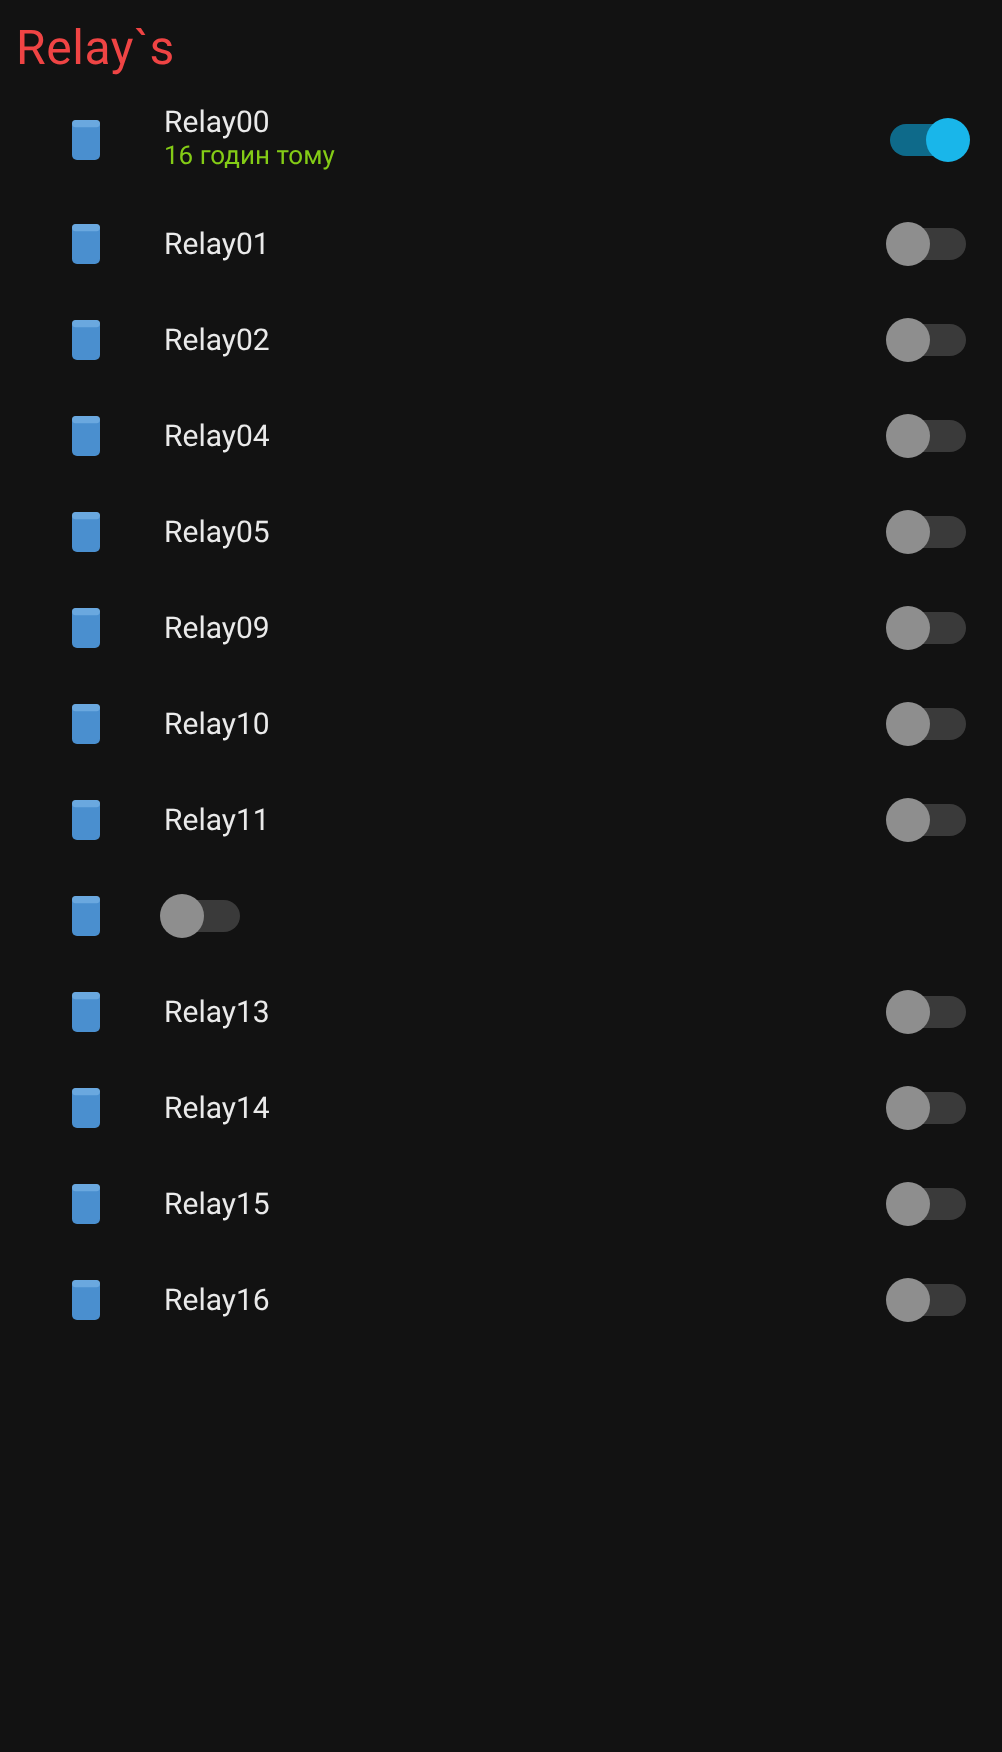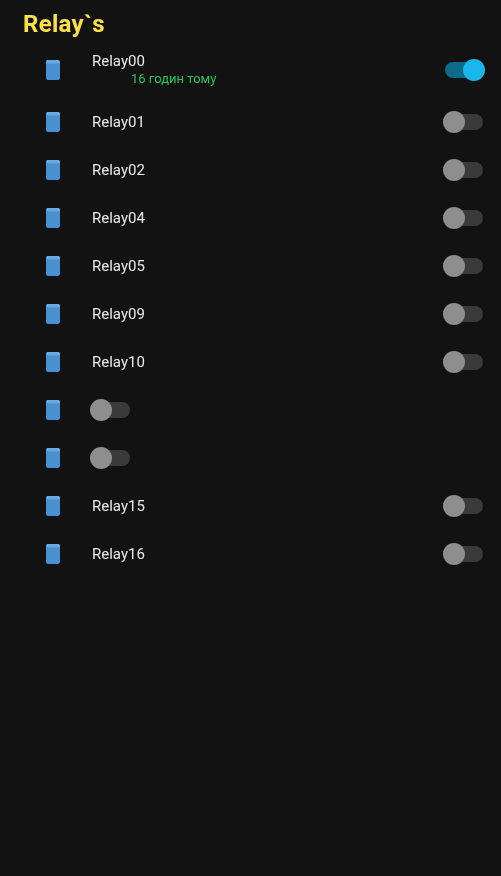--- a/index.html
+++ b/index.html
@@ -12,34 +12,34 @@
     overflow: hidden;
   }
   .page {
     width: 501px;
     height: 876px;
     background: #121212;
     padding: 4px 0 12px 0;
   }
   .section-title {
     font-size: 24px;
-    font-weight: 700;
-    color: #fde047;
-    padding: 6px 0 4px 23px;
+    font-weight: 400;
+    color: #ef4444;
+    padding: 6px 0 4px 8px;
     letter-spacing: 0.3px;
   }
   .list {
     display: flex;
     flex-direction: column;
   }
   .row {
     display: flex;
     align-items: center;
     height: 48px;
-    padding: 0 18px 0 46px;
+    padding: 0 18px 0 36px;
   }
   .row.first {
     height: 56px;
   }
   .icon-col {
     width: 46px;
     display: flex;
     align-items: center;
   }
   .relay-icon-svg { display: block; }
@@ -49,24 +49,23 @@
     flex-direction: column;
     justify-content: center;
   }
   .relay-name {
     font-size: 15px;
     color: #eaeaea;
     line-height: 1.2;
   }
   .relay-sub {
     font-size: 13px;
-    color: #22c55e;
+    color: #84cc16;
     line-height: 1.25;
     margin-top: 1px;
-    margin-left: 39px;
   }
   .toggle {
     width: 38px;
     height: 16px;
     border-radius: 10px;
     position: relative;
     cursor: pointer;
     flex-shrink: 0;
   }
   .toggle .thumb {
@@ -188,30 +187,61 @@
           <div class="thumb"></div>
         </div>
       </div>
       <div class="row">
         <div class="icon-col">
           <svg class="relay-icon-svg" width="14" height="20" viewBox="0 0 14 20">
     <rect x="0" y="0" width="14" height="20" rx="2.5" fill="#4a8fcf"></rect>
     <rect x="0" y="0" width="14" height="3.6" rx="1.8" fill="#6aa8df"></rect>
   </svg>
         </div>
-        <div class="toggle off">
-          <div class="thumb"></div>
-        </div>
-      </div>
-      <div class="row">
-        <div class="icon-col">
-          <svg class="relay-icon-svg" width="14" height="20" viewBox="0 0 14 20">
-    <rect x="0" y="0" width="14" height="20" rx="2.5" fill="#4a8fcf"></rect>
-    <rect x="0" y="0" width="14" height="3.6" rx="1.8" fill="#6aa8df"></rect>
-  </svg>
+        <div class="label-col">
+          <div class="relay-name">Relay11</div>
+        </div>
+        <div class="toggle off">
+          <div class="thumb"></div>
+        </div>
+      </div>
+      <div class="row">
+        <div class="icon-col">
+          <svg class="relay-icon-svg" width="14" height="20" viewBox="0 0 14 20">
+    <rect x="0" y="0" width="14" height="20" rx="2.5" fill="#4a8fcf"></rect>
+    <rect x="0" y="0" width="14" height="3.6" rx="1.8" fill="#6aa8df"></rect>
+  </svg>
+        </div>
+        <div class="toggle off">
+          <div class="thumb"></div>
+        </div>
+      </div>
+      <div class="row">
+        <div class="icon-col">
+          <svg class="relay-icon-svg" width="14" height="20" viewBox="0 0 14 20">
+    <rect x="0" y="0" width="14" height="20" rx="2.5" fill="#4a8fcf"></rect>
+    <rect x="0" y="0" width="14" height="3.6" rx="1.8" fill="#6aa8df"></rect>
+  </svg>
+        </div>
+        <div class="label-col">
+          <div class="relay-name">Relay13</div>
+        </div>
+        <div class="toggle off">
+          <div class="thumb"></div>
+        </div>
+      </div>
+      <div class="row">
+        <div class="icon-col">
+          <svg class="relay-icon-svg" width="14" height="20" viewBox="0 0 14 20">
+    <rect x="0" y="0" width="14" height="20" rx="2.5" fill="#4a8fcf"></rect>
+    <rect x="0" y="0" width="14" height="3.6" rx="1.8" fill="#6aa8df"></rect>
+  </svg>
+        </div>
+        <div class="label-col">
+          <div class="relay-name">Relay14</div>
         </div>
         <div class="toggle off">
           <div class="thumb"></div>
         </div>
       </div>
       <div class="row">
         <div class="icon-col">
           <svg class="relay-icon-svg" width="14" height="20" viewBox="0 0 14 20">
     <rect x="0" y="0" width="14" height="20" rx="2.5" fill="#4a8fcf"></rect>
     <rect x="0" y="0" width="14" height="3.6" rx="1.8" fill="#6aa8df"></rect>

